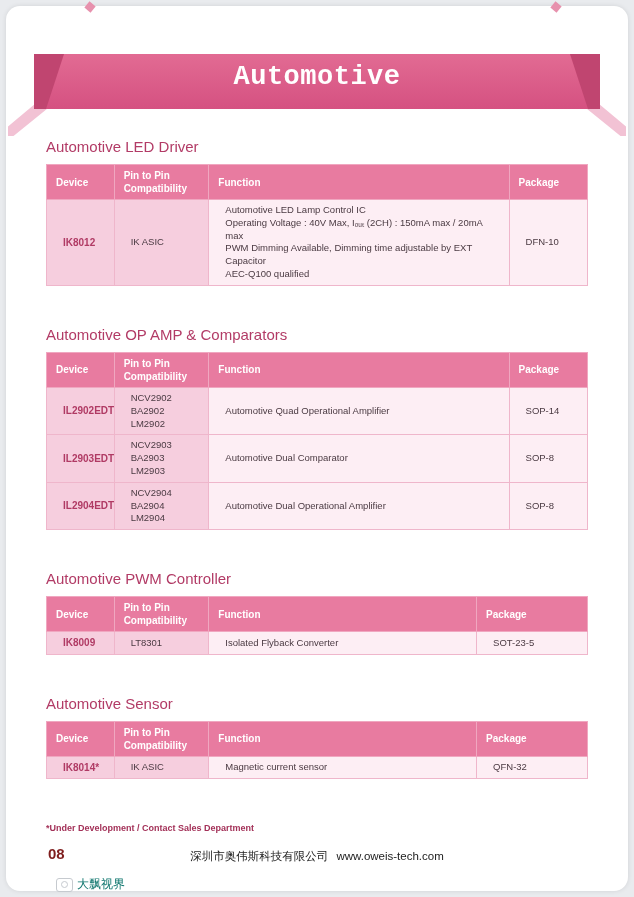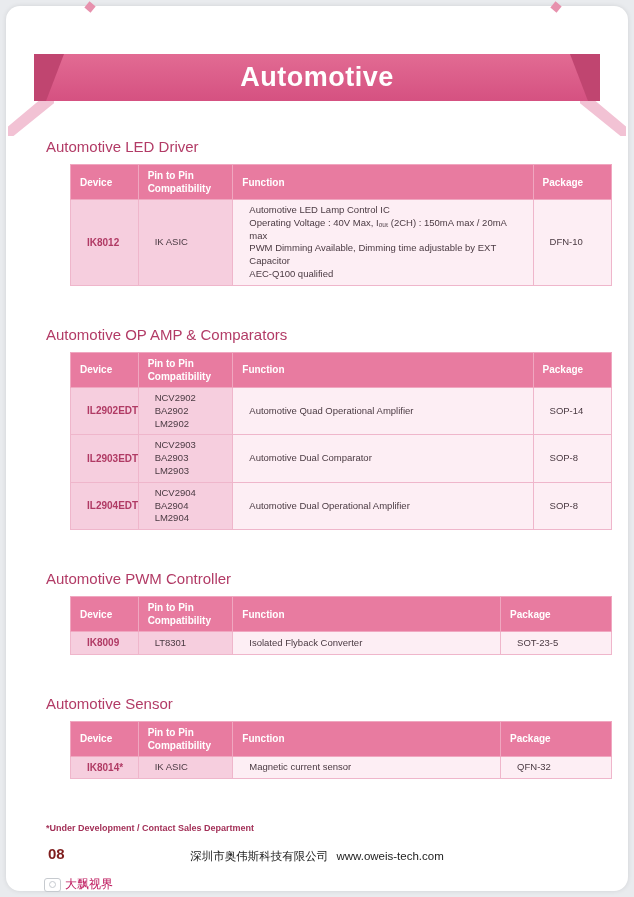--- a/index.html
+++ b/index.html
@@ -6,31 +6,31 @@
   body{width:634px;height:897px;background:#e9ebee;font-family:"Liberation Sans",sans-serif;position:relative;overflow:hidden;}
   .card{position:absolute;top:6px;left:6px;right:6px;bottom:6px;background:#ffffff;border-radius:14px;box-shadow:0 0 5px rgba(0,0,0,.10);overflow:hidden;}
   .decor-dot{position:absolute;width:8px;height:8px;background:#e791ad;transform:rotate(40deg);top:3px;z-index:5;}
   .decor-dot.left{left:86px;}
   .decor-dot.right{right:74px;}
 
   .banner-zone{position:relative;height:132px;}
   .tail{position:absolute;width:46px;height:48px;background:#f2c2d4;}
   .tail.left{left:2px;top:82px;clip-path:polygon(100% 0,100% 32%,12% 100%,0 100%,0 80%);}
   .tail.right{right:2px;top:82px;clip-path:polygon(0 0,0 32%,88% 100%,100% 100%,100% 80%);}
-  .banner{position:absolute;left:28px;right:28px;top:48px;height:47px;background:linear-gradient(180deg,#e26b93 0%,#d55181 100%);}
+  .banner{position:absolute;left:28px;right:28px;top:48px;height:55px;background:linear-gradient(180deg,#e26b93 0%,#d55181 100%);font-family:Liberation Mono, monospace;}
   .banner::before{content:"";position:absolute;top:0;bottom:0;left:0;width:30px;background:#c04570;clip-path:polygon(0 0,100% 0,40% 100%,0 100%);}
   .banner::after{content:"";position:absolute;top:0;bottom:0;right:0;width:30px;background:#c04570;clip-path:polygon(0 0,100% 0,100% 100%,60% 100%);}
   .banner-title{position:relative;z-index:2;color:#fff;font-weight:bold;font-size:27px;text-align:center;line-height:47px;letter-spacing:.5px;}
 
   .content{padding:0 40px;}
   .section{margin-top:40px;}
   .section.first{margin-top:0;}
   .section-title{font-size:15px;font-weight:normal;color:#b23b66;margin:0 0 9px 0;}
 
-  table.spec{width:100%;border-collapse:collapse;border:1px solid #e591af;table-layout:fixed;margin-left:24px;}
+  table.spec{width:100%;border-collapse:collapse;border:1px solid #e591af;table-layout:fixed;}
   th{background:#e87ba0;color:#fff;font-size:10px;font-weight:bold;text-align:left;padding:4px 9px;border:1px solid #f0a7c0;vertical-align:middle;line-height:1.3;}
   td{font-size:9.5px;color:#4a3a42;padding:4px 16px;border:1px solid #efb6cb;vertical-align:middle;line-height:1.35;}
   td.device{background:#f6cede;color:#b03a64;font-weight:bold;font-size:10px;}
   td.pin{background:#f6cede;}
   td.func,td.pkg{background:#fdeef4;}
   .pre{white-space:pre-line;}
   table.pkg-narrow col.c-device{width:12.5%;}
   table.pkg-narrow col.c-pin{width:17.5%;}
   table.pkg-narrow col.c-func{width:55.5%;}
   table.pkg-narrow col.c-pkg{width:14.5%;}
@@ -39,21 +39,21 @@
   table.pkg-wide col.c-func{width:49.5%;}
   table.pkg-wide col.c-pkg{width:20.5%;}
 
   .footnote{margin-top:44px;font-size:9px;font-weight:bold;color:#a33158;}
 
   .footer{position:absolute;left:0;right:0;bottom:26px;height:18px;}
   .page-num{position:absolute;left:42px;top:-2px;font-size:15px;font-weight:bold;color:#7f1d1d;}
   .footer-center{text-align:center;font-size:11.5px;color:#1c1c1c;line-height:18px;}
   .footer-url{margin-left:5px;}
 
-  .watermark{position:absolute;left:8px;bottom:4px;display:flex;align-items:center;gap:4px;color:#be185d;font-size:12px;z-index:6;padding-left:36px;}
+  .watermark{position:absolute;left:20px;bottom:4px;display:flex;align-items:center;gap:4px;color:#0f766e;font-size:12px;z-index:6;padding-left:36px;}
   .wm-icon{width:15px;height:12px;border:1.5px solid #c6cacf;border-radius:3px;position:relative;display:inline-block;}
   .wm-icon::after{content:"";position:absolute;left:4px;top:2.5px;width:5px;height:5px;border:1.2px solid #c6cacf;border-radius:50%;}
 </style>
 </head>
 <body>
 
 <div class="card">
 
   <div class="banner-zone">
     <div class="tail left"></div>

